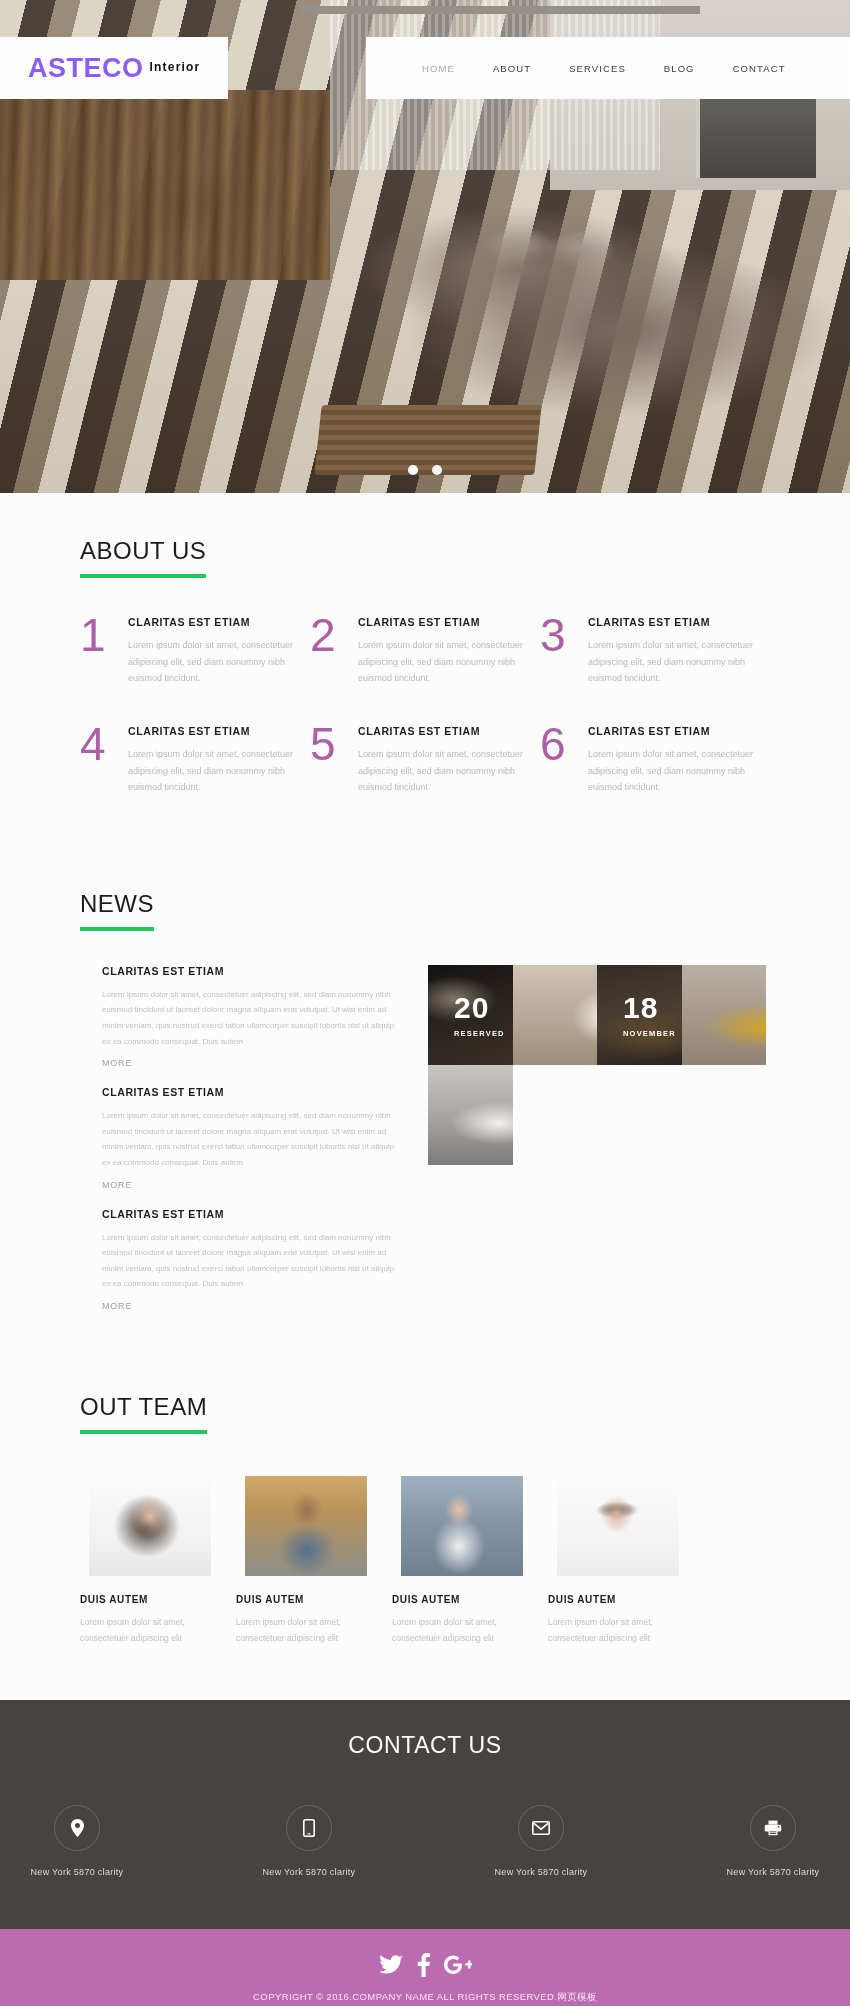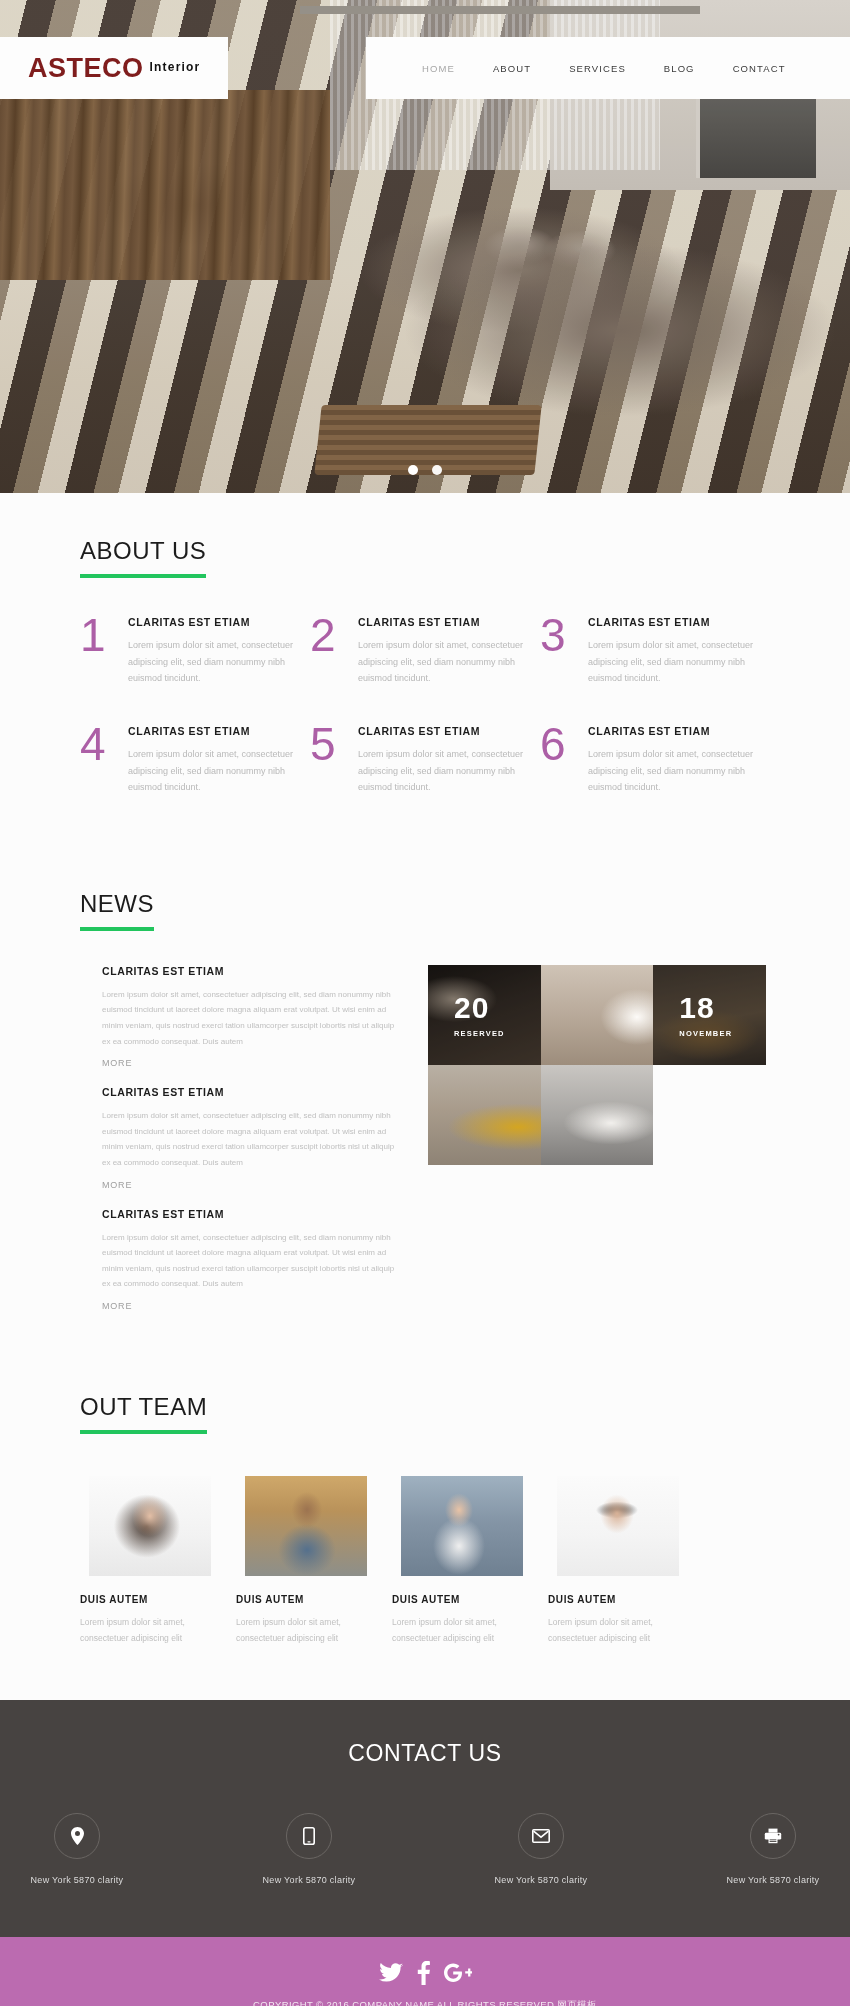--- a/index.html
+++ b/index.html
@@ -76,21 +76,21 @@
     position:absolute; top:37px; left:0; width:850px; height:62px;
     z-index:5;
   }
   .logo-box {
     position:absolute; left:0; top:0;
     width:228px; height:62px;
     background:#fdfdfd;
     display:flex; align-items:center; padding-left:28px;
   }
   .logo-main {
-    font-size:27px; font-weight:700; letter-spacing:.5px; color:#7f1d1d;
+    font-size:27px; font-weight:700; letter-spacing:.5px; color:#8b5cf6;
   }
   .logo-sub {
     font-size:12px; font-weight:700; letter-spacing:1.2px;
     color:#111; margin-left:6px; padding-bottom:2px;
   }
   .nav-box {
     position:absolute; left:366px; top:0;
     width:484px; height:62px;
     background:#fdfdfd;
     display:flex; align-items:center; justify-content:flex-start;
@@ -152,21 +152,21 @@
   .news-p {
     font-size:8px; line-height:1.95; color:#c0c0c0; margin-bottom:9px;
   }
   .news-more {
     font-size:9px; letter-spacing:.8px; color:#9e9e9e; cursor:pointer;
   }
   .news-right { width:338px; position:relative; }
   .news-grid {
     width:338px; height:300px;
     display:grid;
-    grid-template-columns:1fr 1fr 1fr;
+    grid-template-columns:1fr 1fr 1fr 1fr;
     grid-template-rows:1fr 1fr 1fr;
     overflow:hidden;
   }
   .tile { position:relative; overflow:hidden; }
   .tile .ph { position:absolute; inset:0; }
   .t1 .ph { background:
       radial-gradient(ellipse 60px 32px at 26px 34px,#b9aa99 0%,rgba(185,170,153,0) 72%),
       linear-gradient(160deg,#1e1a17 0%,#3a312a 45%,#544639 100%); }
   .t2 .ph { background:
       radial-gradient(ellipse 52px 40px at 96px 52px,#fdfbf8 0%,rgba(253,251,248,0) 70%),
@@ -218,21 +218,21 @@
     font-size:10px; font-weight:700; letter-spacing:.6px;
     color:#1c1c1c; margin-top:18px;
   }
   .team-p {
     font-size:8.5px; line-height:1.9; color:#c0c0c0; margin-top:9px;
   }
 
   
   .contact {
     width:850px; background:#474341;
-    padding:40px 0 52px; text-align:center;
+    padding:32px 0 52px; text-align:center;
   }
   .contact-title {
     font-size:23px; color:#ffffff; letter-spacing:.6px; font-weight:400;
   }
   .contact-row {
     display:flex; justify-content:center; gap:112px; margin-top:46px;align-items:flex-end;
   }
   .contact-item { width:120px; }
   .c-circle {
     width:46px; height:46px; border-radius:50%;

